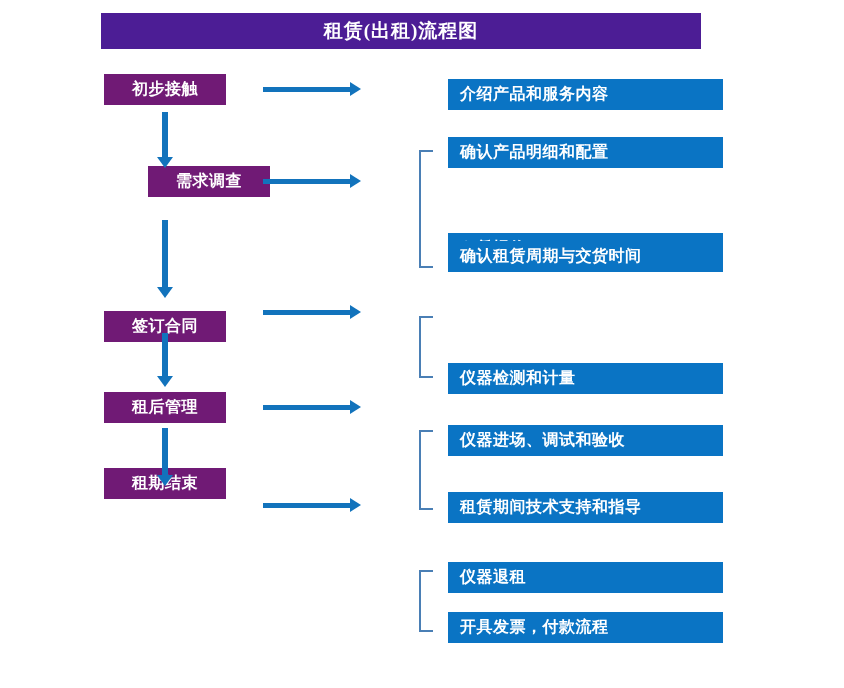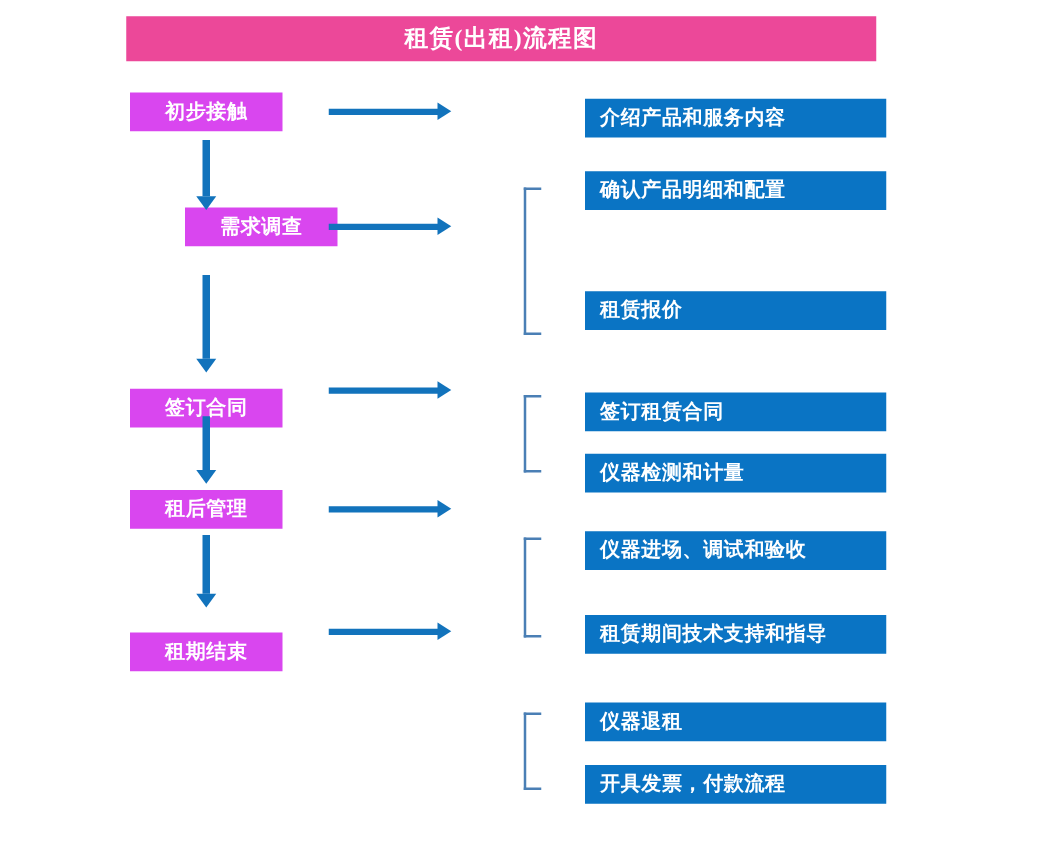--- a/index.html
+++ b/index.html
@@ -15,49 +15,49 @@
   }
   #canvas {
     position: absolute; left: 0; top: 0;
     width: 844px; height: 688px;
   }
   
   .title-bar {
     position: absolute;
     left: 101px; top: 13px;
     width: 600px; height: 36px;
-    background: #ec4899;
+    background: #4c1d95;
     color: #ffffff;
     display: flex;
     align-items: center;
     justify-content: center;
     font-size: 19px;
     font-weight: bold;
     letter-spacing: 1px;
   }
   
   .stage-box {
     position: absolute;
     left: 104px;
     width: 122px;
     height: 31px;
-    background: #d946ef;
+    background: #701a75;
     color: #ffffff;
     display: flex;
     align-items: center;
     justify-content: center;
     font-size: 16px;
     font-weight: bold;
     letter-spacing: 0.5px;
   }
   
   .detail-box {
     position: absolute;
-    left: 468px;
-    width: 241px;
+    left: 448px;
+    width: 275px;
     height: 31px;
     background: #0a74c4;
     color: #ffffff;
     display: flex;
     align-items: center;
     justify-content: flex-start;
     padding-left: 12px;
     font-size: 16px;
     font-weight: bold;
     letter-spacing: 0.5px;
@@ -121,21 +121,21 @@
   <div class="title-bar">租赁(出租)流程图</div>
 
   <div class="stage-box" style="top:74px;">初步接触</div>
 
   <div class="stage-box" style="top:166px;margin-left:44px;">需求调查</div>
 
   <div class="stage-box" style="top:311px;">签订合同</div>
 
   <div class="stage-box" style="top:392px;">租后管理</div>
 
-  <div class="stage-box" style="top:506px;">租期结束</div>
+  <div class="stage-box" style="top:468px;">租期结束</div>
 
   <div class="v-arrow" style="left:157px; top:112px; height:56px;">
     <div class="shaft" style="height:45px;"></div>
     <div class="head" style="top:45px;"></div>
   </div>
 
   <div class="v-arrow" style="left:157px; top:220px; height:78px;">
     <div class="shaft" style="height:67px;"></div>
     <div class="head" style="top:67px;"></div>
   </div>
@@ -182,22 +182,22 @@
   <div class="bracket" style="left:419px; top:430px; height:80px;"></div>
 
   <div class="bracket" style="left:419px; top:570px; height:62px;"></div>
 
   <div class="detail-box" style="top:79px;">介绍产品和服务内容</div>
 
   <div class="detail-box" style="top:137px;">确认产品明细和配置</div>
 
   <div class="detail-box" style="top:189px;margin-top:44px;">租赁报价</div>
 
-
-  <div class="detail-box" style="top:314px;">签订租赁合同</div>
+  <div class="detail-box" style="top:241px;">确认租赁周期与交货时间</div>
+
 
   <div class="detail-box" style="top:363px;padding-left:12px;">仪器检测和计量</div>
 
   <div class="detail-box" style="top:425px;">仪器进场、调试和验收</div>
 
   <div class="detail-box" style="top:492px;">租赁期间技术支持和指导</div>
 
   <div class="detail-box" style="top:562px;">仪器退租</div>
 
   <div class="detail-box" style="top:612px;">开具发票，付款流程</div>

